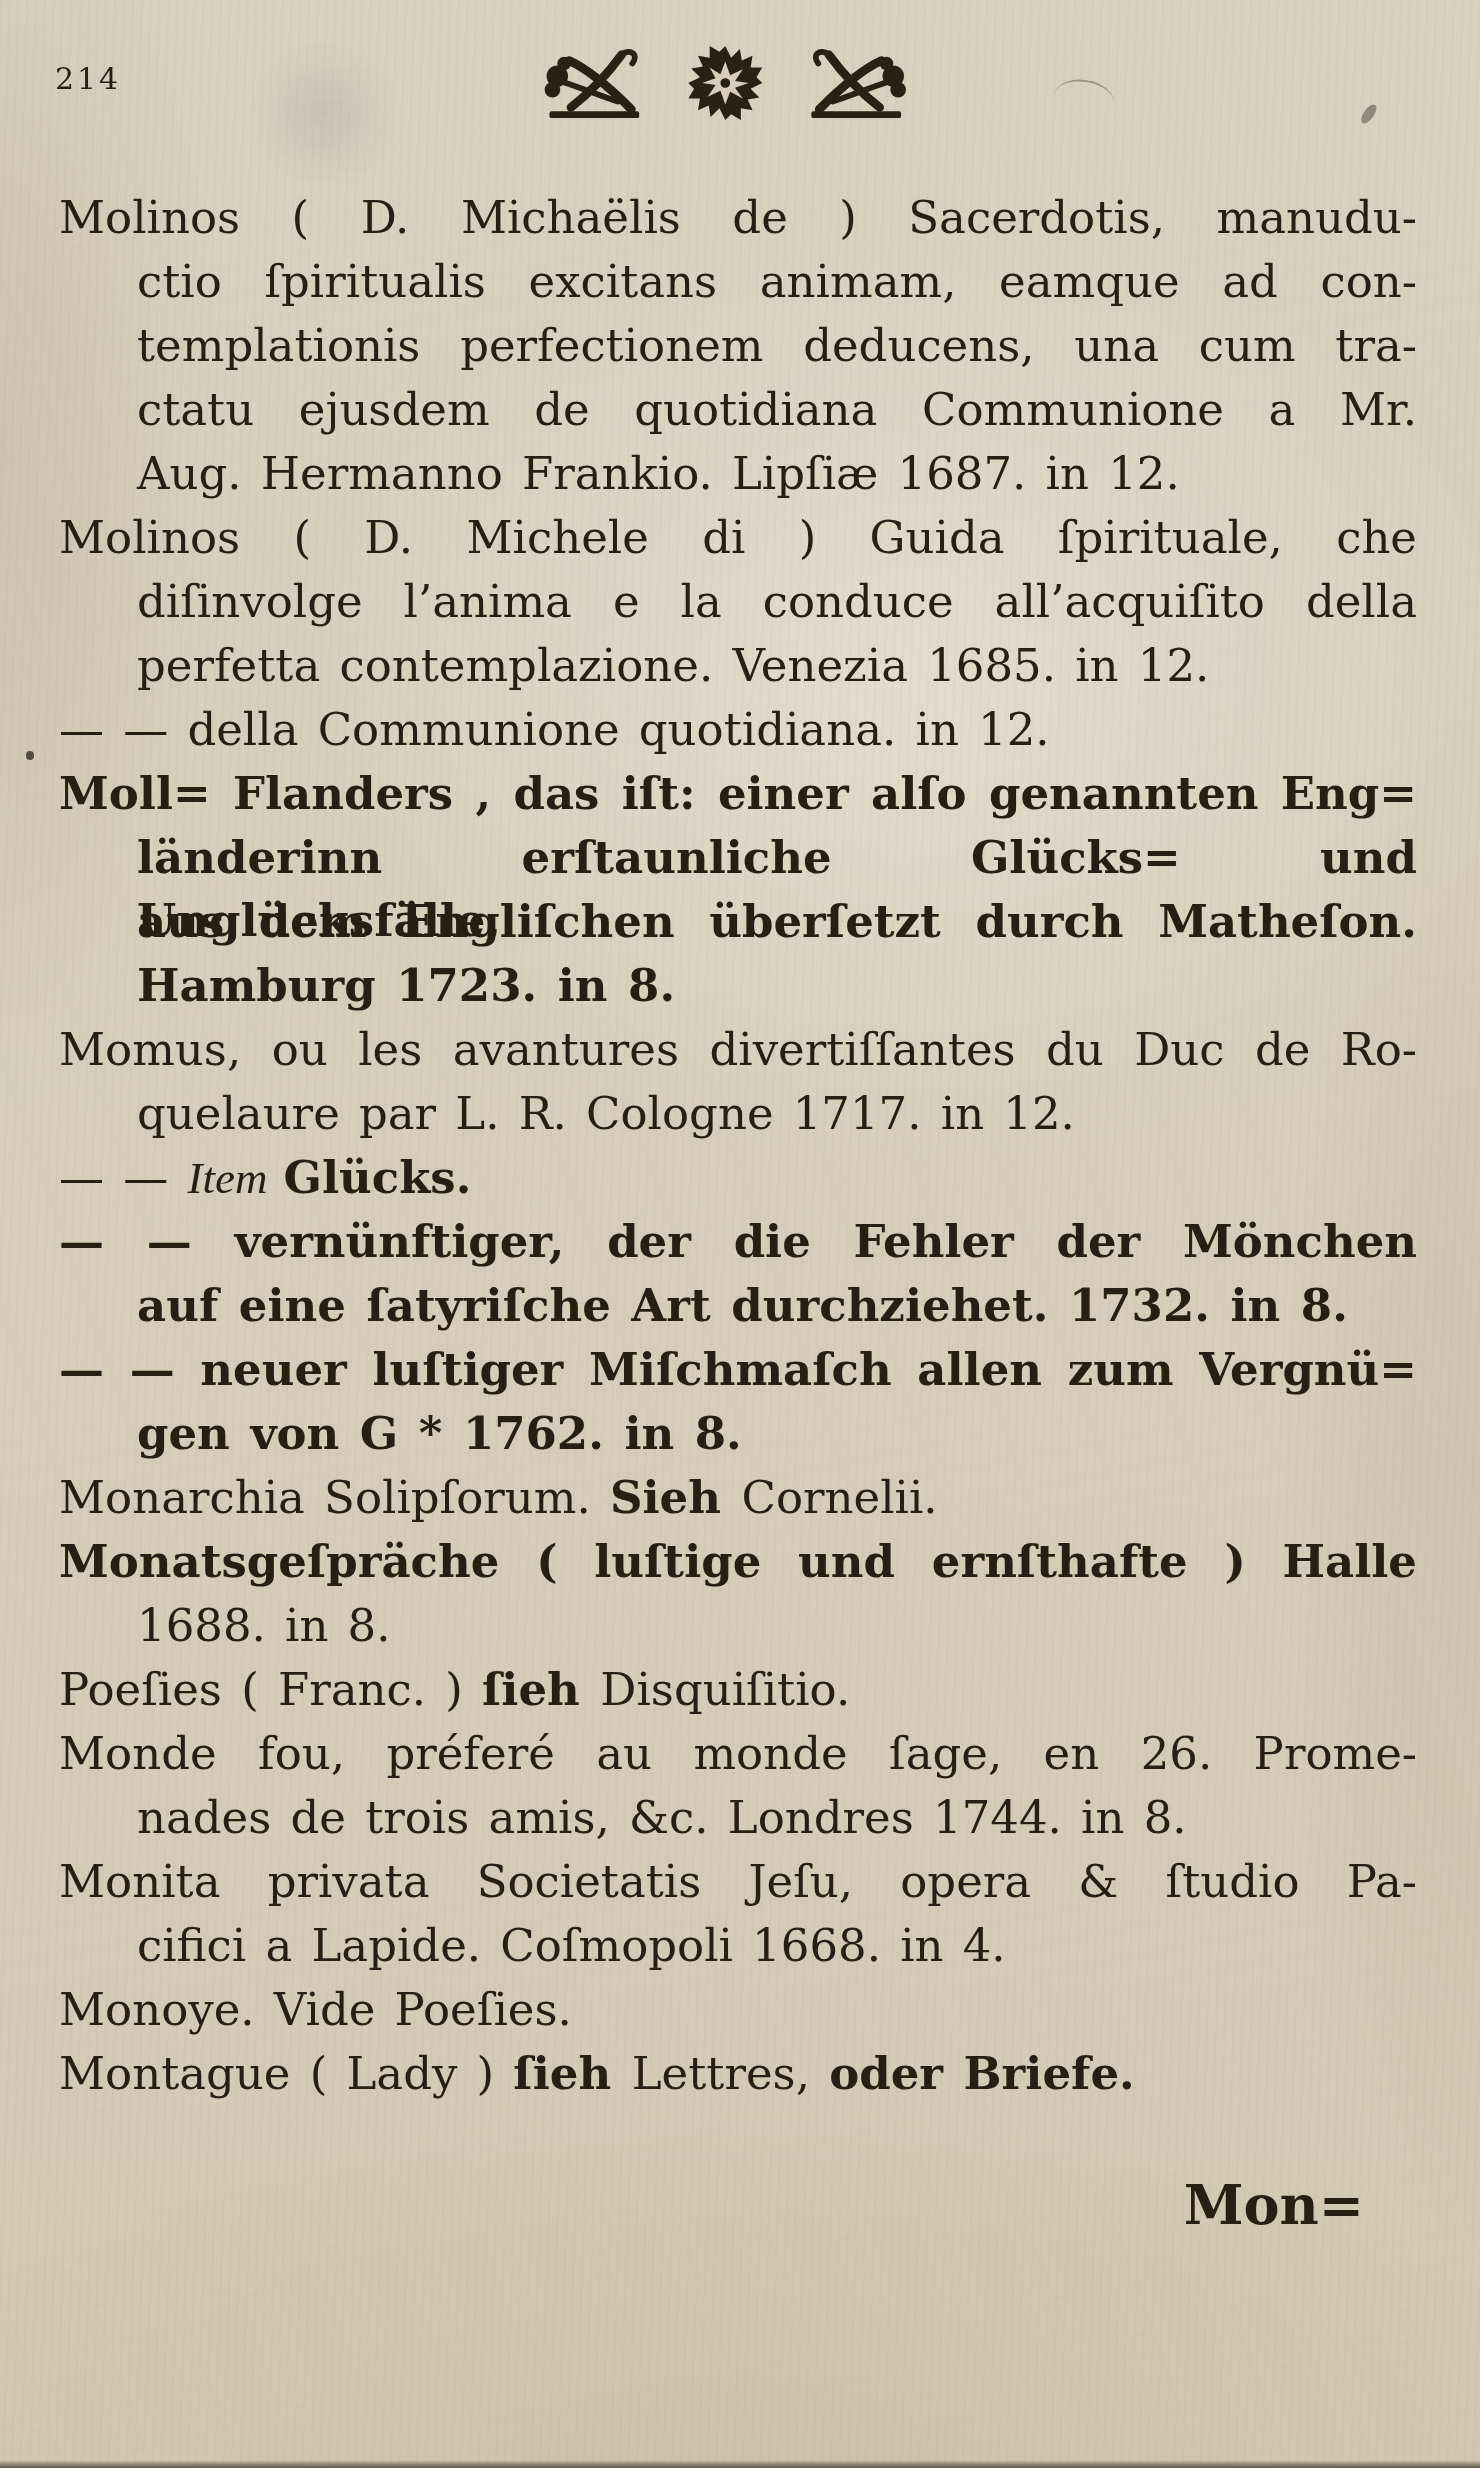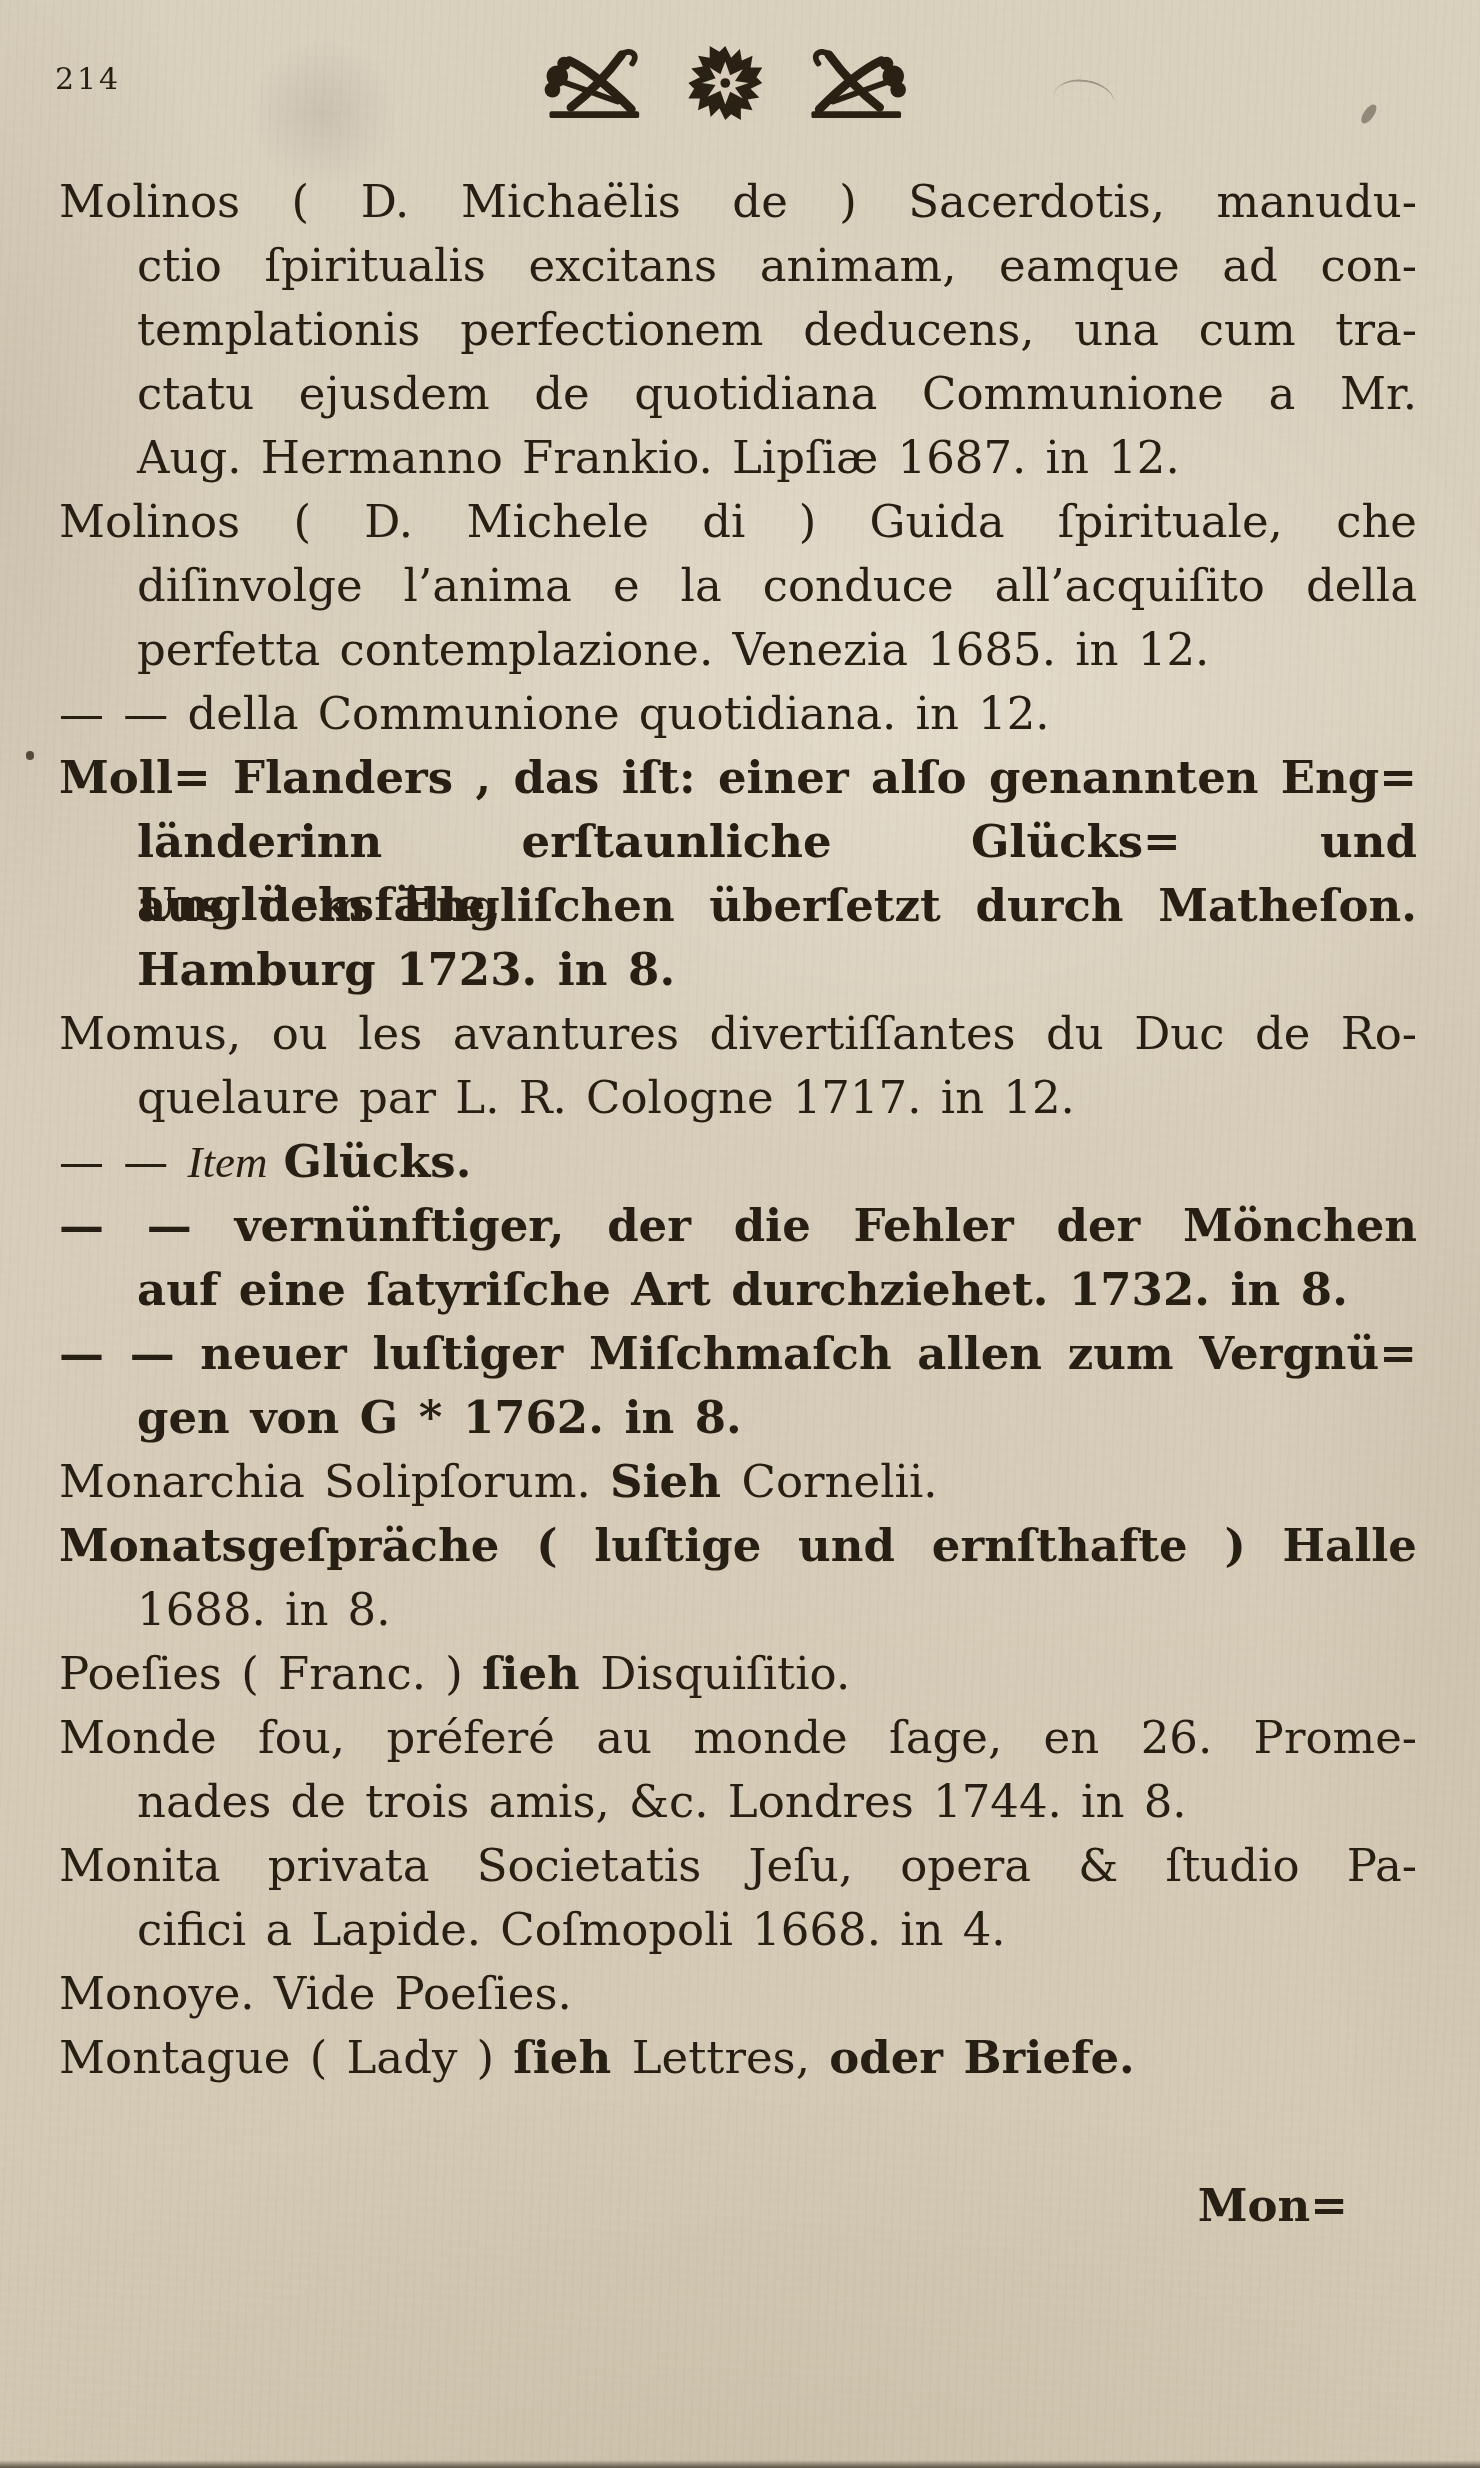--- a/index.html
+++ b/index.html
@@ -38,39 +38,39 @@
   }
   .ornaments svg { display: block; }
   .stray-mark {
     position: absolute; top: 80px; left: 1055px;
     width: 61px; height: 17.6px;
     border-top: 2.9px solid rgba(70,60,48,.40);
     border-radius: 50% 50% 0 0 / 100% 100% 0 0;
     transform: rotate(9deg);
   }
   .text-block {
-    position: absolute; top: 170px; left: 59px; width: 1358px;
+    position: absolute; top: 186px; left: 59px; width: 1358px;
   }
   .line {
     height: 64px; line-height: 63px;
     font-size: 45px;
     white-space: nowrap;
     word-spacing: 4.9px;
   }
   .line.cont { padding-left: 78px; }
   .line.justify {
     white-space: normal;
     text-align: justify;
     text-align-last: justify;
   }
   .fraktur { font-weight: bold; }
   .italic  { font-style: italic; font-family: Liberation Serif, serif; }
   .catchword {
-    position: absolute; top: 2178px; right: 132px;
-    font-size: 45px; line-height: 55px;
+    position: absolute; top: 2178px; right: 116px;
+    font-size: 54px; line-height: 55px;
   }
   .ink-speck {
     position: absolute; top: 751px; left: 25.5px;
     width: 8.8px; height: 8.8px; border-radius: 50%;
     background: #2a2115; opacity: .75;
   }
   .fleck-a {
     position: absolute; top: 103px; left: 1364px;
     width: 9.8px; height: 21.6px; border-radius: 50%;
     background: rgba(60,50,40,.45); transform: rotate(35deg);

